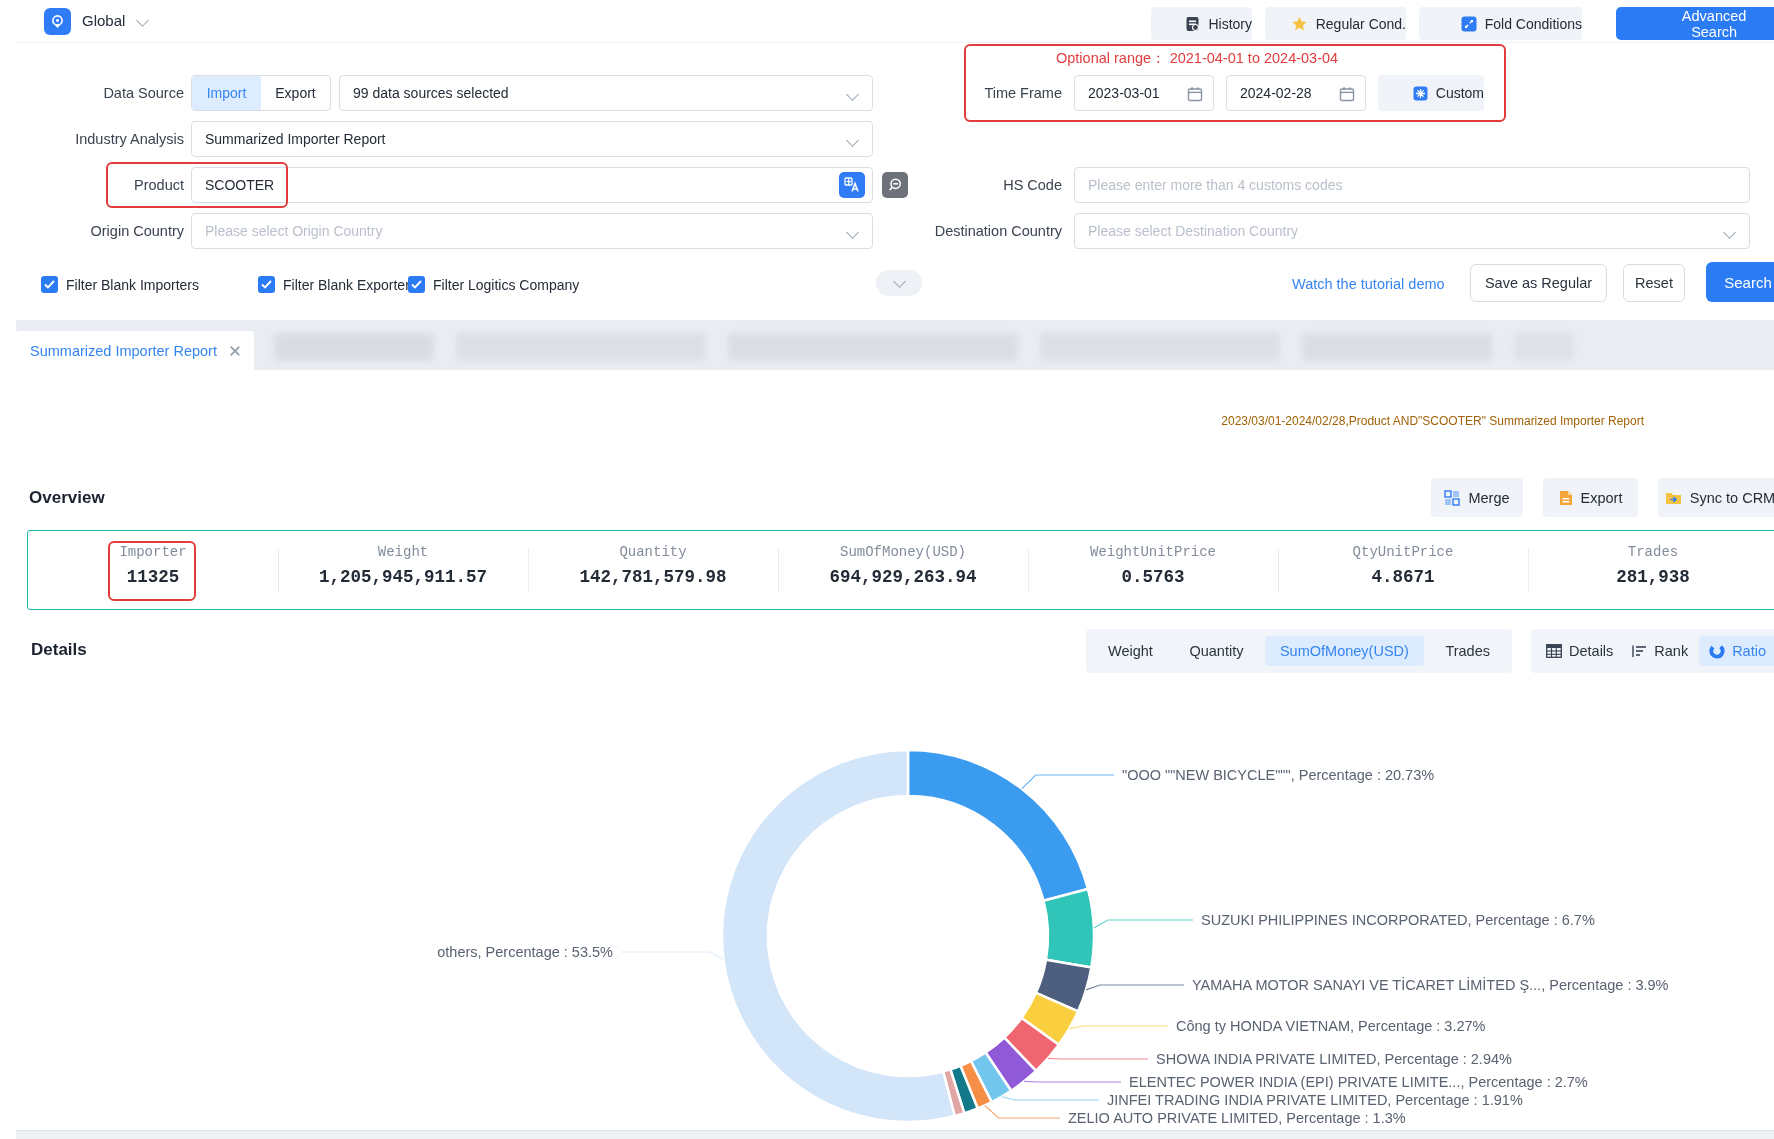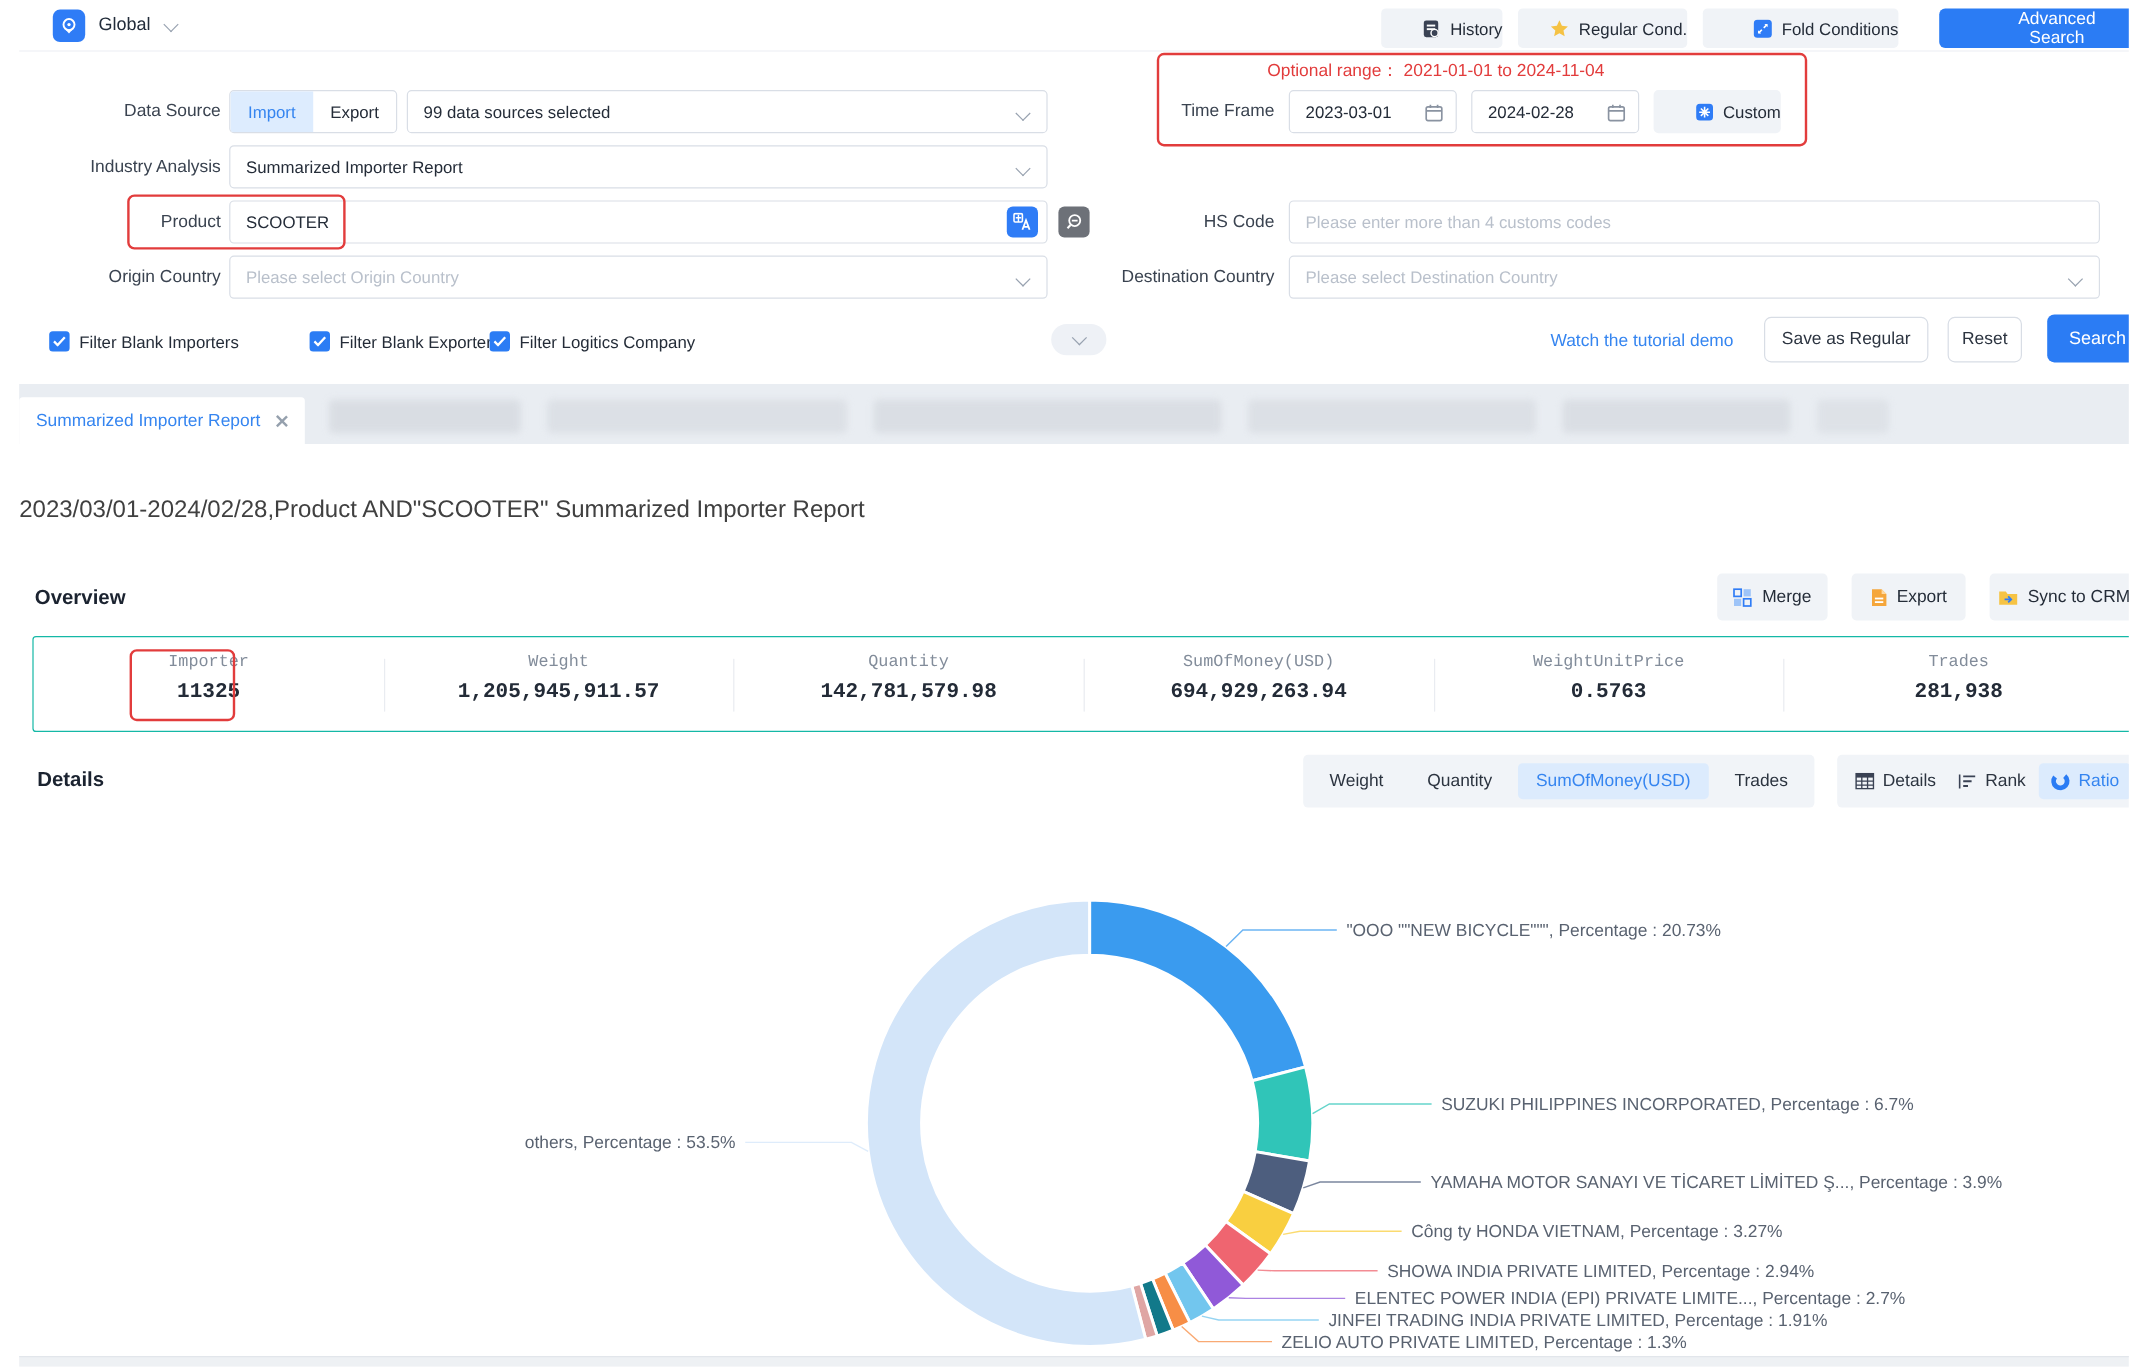--- a/index.html
+++ b/index.html
@@ -55,21 +55,21 @@
   #tabbar { left:0; top:320px; width:1774px; height:50px; background:#e9edf2; }
   #activetab { left:0; top:11px; width:238px; height:39px; background:#fff; border-radius:3px 3px 0 0;
     display:flex; align-items:center; padding:0 14px; gap:12px; position:absolute; cursor:pointer;}
   #activetab .t { font-size:14.5px; color:#3585f0; white-space:nowrap; }
   .xicon { position:relative; width:12px; height:12px; cursor:pointer; }
   .xicon::before,.xicon::after { content:""; position:absolute; left:5px; top:0; width:1.6px; height:12px; background:#95a0ad;}
   .xicon::before { transform:rotate(45deg);} .xicon::after { transform:rotate(-45deg);}
   .blob { position:absolute; top:13px; height:28px; background:#d7dbe1; border-radius:4px; filter:blur(3px); opacity:.85;}
 
   
-  #rtitle { left:0; top:414px; width:1628px; text-align:left; font-size:20px; font-weight:500; color:#404040;}
+  #rtitle { left:0; top:414px; width:1628px; text-align:right; font-size:12px; font-weight:500; color:#a16207;}
   .h2 { font-size:17px; font-weight:700; color:#1b2330; }
   .obtn { top:478px; height:39px; background:#f0f3f7; border:none; border-radius:4px; display:flex;
     align-items:center; justify-content:center; gap:8px; font-size:14.5px; color:#242c38; cursor:pointer;}
   #stats { left:11px; top:530px; width:1752px; height:80px; border:1px solid #14b8a6; border-radius:3px;
     display:flex; background:#fff;font-family:Liberation Mono, monospace;}
   .stat { flex:1; position:relative; display:flex; flex-direction:column; align-items:center; padding-top:13px;}
   .stat + .stat::before { content:""; position:absolute; left:0; top:18px; width:1px; height:44px; background:#e9ecf1;}
   .stat .sl { font-size:14px; color:#828c9a; }
   .stat .sv { margin-top:7px; font-size:17.5px; font-weight:600; color:#232b37; }
   .tgroup { top:629px; height:44px; background:#f1f4f8; border-radius:4px; display:flex; align-items:center; padding:0 7px; position:absolute;}
@@ -131,21 +131,21 @@
   <div class="abs seg">
     <div class="on">Import</div>
     <div>Export</div>
   </div>
   <div class="abs field" style="left:323px;top:75px;width:534px;">
     <span class="val">99 data sources selected</span>
     <span class="chev fchev"></span>
   </div>
 
   <div class="abs flabel" style="left:900px;top:75px;width:146px;">Time Frame</div>
-  <div class="abs redtxt" style="left:1040px;top:49px;">Optional range： 2021-01-01 to 2024-11-04</div>
+  <div class="abs redtxt" style="left:1040px;top:49px;">Optional range： 2021-04-01 to 2024-03-04</div>
   <div class="abs field" style="left:1058px;top:75px;width:140px;">
     <input class="txt" value="2023-03-01" style="">
     <svg style="position:absolute;right:10px;top:10px;" width="16" height="16" viewBox="0 0 16 16">
       <rect x="1.5" y="3" width="13" height="11.5" rx="1.5" fill="none" stroke="#8a93a1" stroke-width="1.4"></rect>
       <line x1="1.5" y1="6.4" x2="14.5" y2="6.4" stroke="#8a93a1" stroke-width="1.4"></line>
       <line x1="5" y1="1.2" x2="5" y2="4" stroke="#8a93a1" stroke-width="1.4"></line>
       <line x1="11" y1="1.2" x2="11" y2="4" stroke="#8a93a1" stroke-width="1.4"></line>
     </svg>
   </div>
   <div class="abs field" style="left:1210px;top:75px;width:140px;">
@@ -299,20 +299,24 @@
       <span class="sl">Quantity</span>
       <span class="sv">142,781,579.98</span>
     </div>
     <div class="stat">
       <span class="sl">SumOfMoney(USD)</span>
       <span class="sv">694,929,263.94</span>
     </div>
     <div class="stat">
       <span class="sl">WeightUnitPrice</span>
       <span class="sv">0.5763</span>
+    </div>
+    <div class="stat">
+      <span class="sl">QtyUnitPrice</span>
+      <span class="sv">4.8671</span>
     </div>
     <div class="stat">
       <span class="sl">Trades</span>
       <span class="sv">281,938</span>
     </div>
   </div>
   <div class="abs redbox" style="left:92px;top:541px;width:88px;height:60px;"></div>
 
   <div class="abs h2" style="left:15px;top:640px;">Details</div>
 

